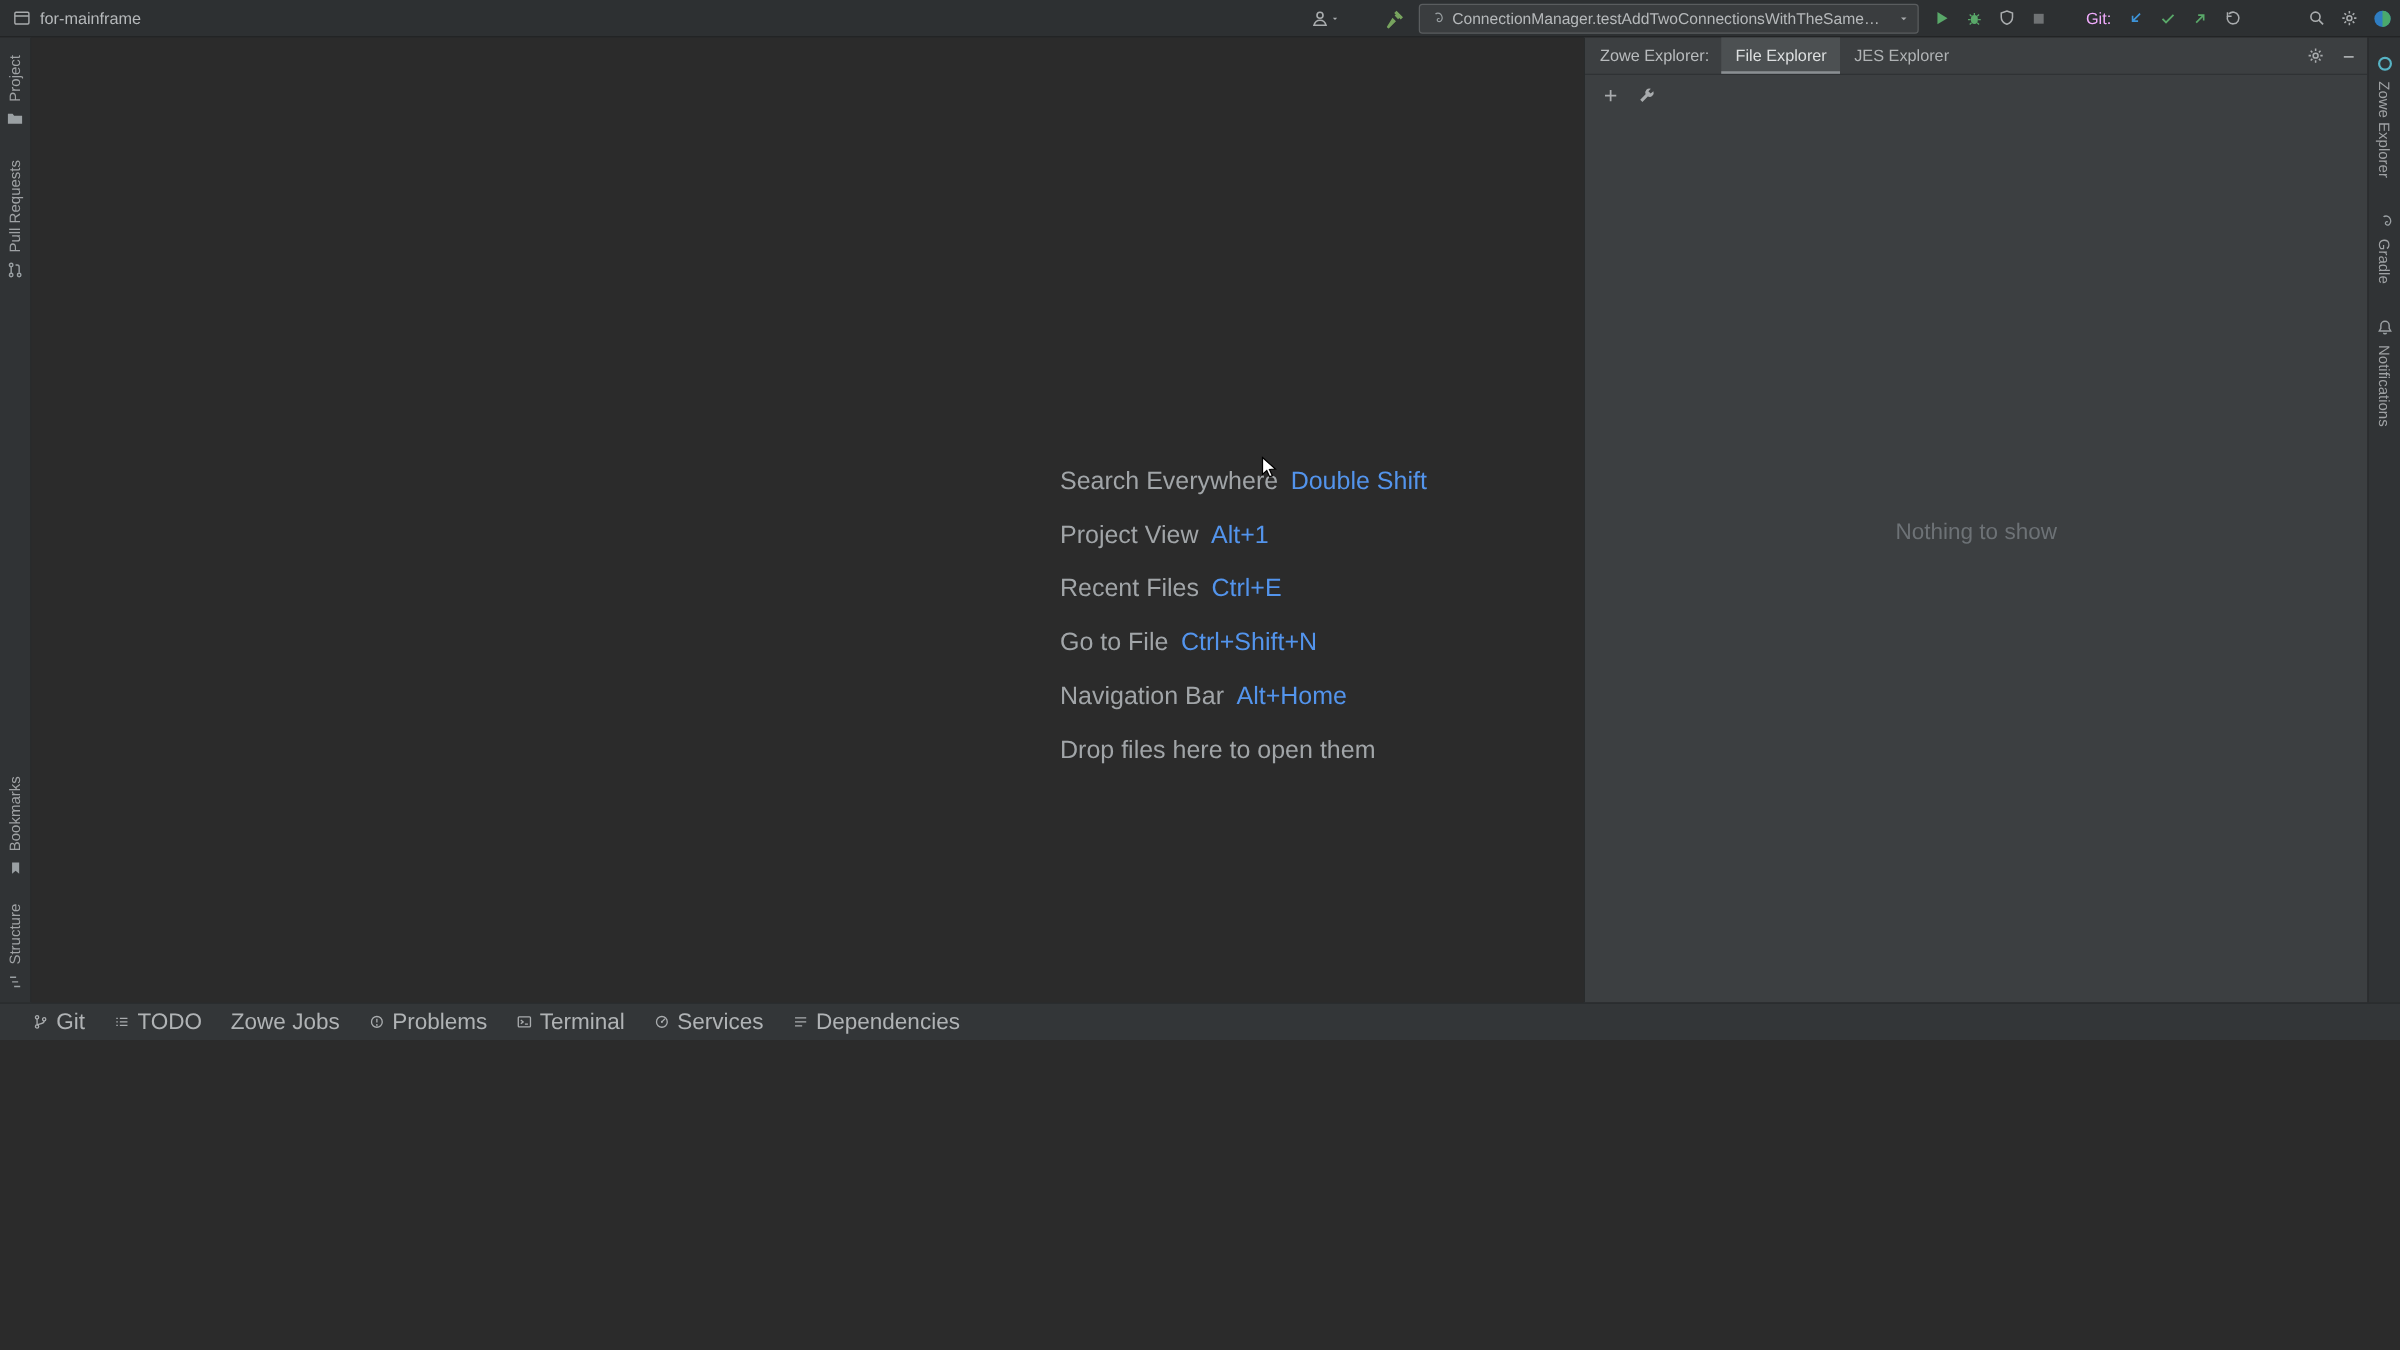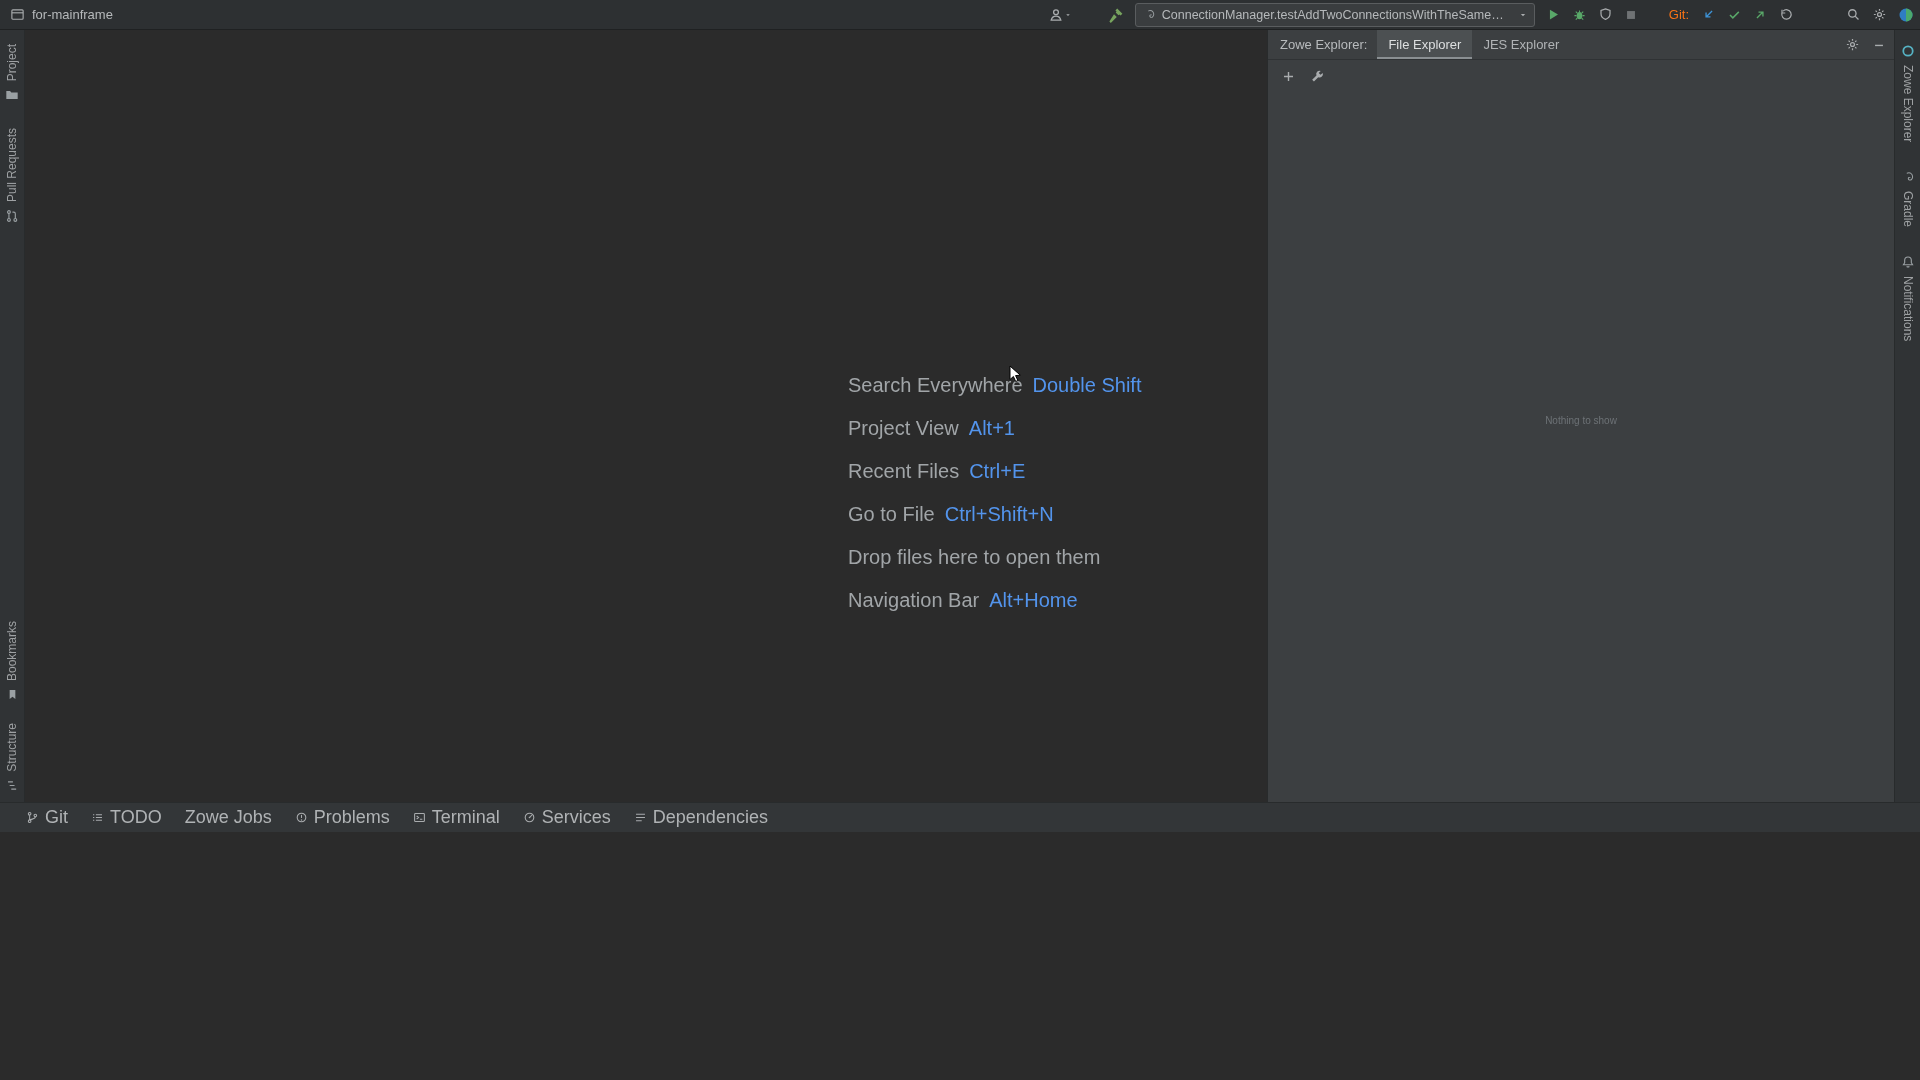--- a/index.html
+++ b/index.html
@@ -17,21 +17,21 @@
     display:flex;align-items:center;justify-content:space-between;color:#b6b9bb;font-size:13px;padding:0 6px 0 10px;}
   .tb-left{display:flex;align-items:center;gap:7px;}
   .tb-right{display:flex;align-items:center;gap:11px;}
   .ic{display:inline-flex;align-items:center;justify-content:center;color:var(--icon-gray);}
   .ic svg{display:block;}
   .green{color:var(--run-green);} .blue{color:var(--update-blue);} .dim{color:#6f7274;} .hammer{color:#77a35e;}
   .sp14{width:14px;} .sp30{width:30px;}
   .run-combo{display:flex;align-items:center;gap:6px;width:400px;height:24px;border:1px solid #5a5d5f;
     border-radius:3px;padding:0 6px 0 7px;background:#3a3d3f;color:#b6b9bb;font-size:12.5px;}
   .combo-text{flex:1;white-space:nowrap;overflow:hidden;text-overflow:ellipsis;}
-  .git-label{color:#f97316;margin:0 1px 0 20px;}
+  .git-label{color:#f0abfc;margin:0 1px 0 20px;}
 
   
   .main{flex:1;display:flex;min-height:0;}
   .stripe{flex:0 0 25px;background:var(--stripe-bg);display:flex;flex-direction:column;
     justify-content:space-between;align-items:center;padding:14px 0 10px;}
   .stripe.left{border-right:1px solid var(--border);}
   .stripe.rightbar{flex:0 0 26px;border-left:1px solid var(--border);justify-content:flex-start;}
   .vgroup{display:flex;flex-direction:column;align-items:center;gap:26px;}
   .stripe-btn{display:flex;flex-direction:column;align-items:center;gap:7px;}
   .vlabel{writing-mode:vertical-rl;font-size:12px;color:#9fa2a4;white-space:nowrap;}
@@ -50,21 +50,21 @@
     display:flex;flex-direction:column;}
   .rp-header{flex:0 0 30px;display:flex;align-items:stretch;padding:0 8px 0 12px;
     border-bottom:1px solid #2f3234;font-size:13px;color:#b8bbbd;}
   .rp-title{align-self:center;margin-right:10px;}
   .rp-tab{display:flex;align-items:center;padding:0 11px;color:#b0b3b5;}
   .rp-tab.selected{background:#4c5052;color:#dddfe0;box-shadow:inset 0 -2px 0 #8a8f92;}
   .rp-spacer{flex:1;}
   .rp-hicon{align-self:center;margin-left:12px;}
   .rp-toolbar{flex:0 0 32px;display:flex;align-items:center;gap:14px;padding:0 13px;}
   .rp-body{flex:1;position:relative;}
-  .rp-empty{position:absolute;top:323px;left:0;right:0;text-align:center;color:#6d7276;font-size:10px;}
+  .rp-empty{position:absolute;top:323px;left:0;right:0;text-align:center;color:#6d7276;font-size:18px;}
 
   
   .statusbar{flex:0 0 30px;background:var(--statusbar-bg);border-top:1px solid var(--border);
     display:flex;align-items:center;gap:23px;padding:0 16px 0 26px;color:#b0b3b5;font-size:18px;}
   .sb-item{display:flex;align-items:center;gap:6px;}
 </style>
 </head>
 <body>
 
 <div class="app">
@@ -230,25 +230,25 @@
         </div>
         <div class="hint-row">
           <span class="hint-label">Recent Files</span>
           <span class="hint-key">Ctrl+E</span>
         </div>
         <div class="hint-row">
           <span class="hint-label">Go to File</span>
           <span class="hint-key">Ctrl+Shift+N</span>
         </div>
         <div class="hint-row">
-          <span class="hint-label">Drop files here to open them</span>
-        </div>
-        <div class="hint-row">
           <span class="hint-label">Navigation Bar</span>
           <span class="hint-key">Alt+Home</span>
+        </div>
+        <div class="hint-row">
+          <span class="hint-label">Drop files here to open them</span>
         </div>
       </div>
       <span class="cursor">
         <svg width="13" height="19" viewBox="0 0 13 19">
             <path d="M1 1l0 13.5 3.4-3 2.3 5 2.2-1-2.3-4.9 4.7-.4z" fill="#fff" stroke="#000" stroke-width="1"></path>
           </svg>
       </span>
     </section>
 
     <section class="rpanel">

